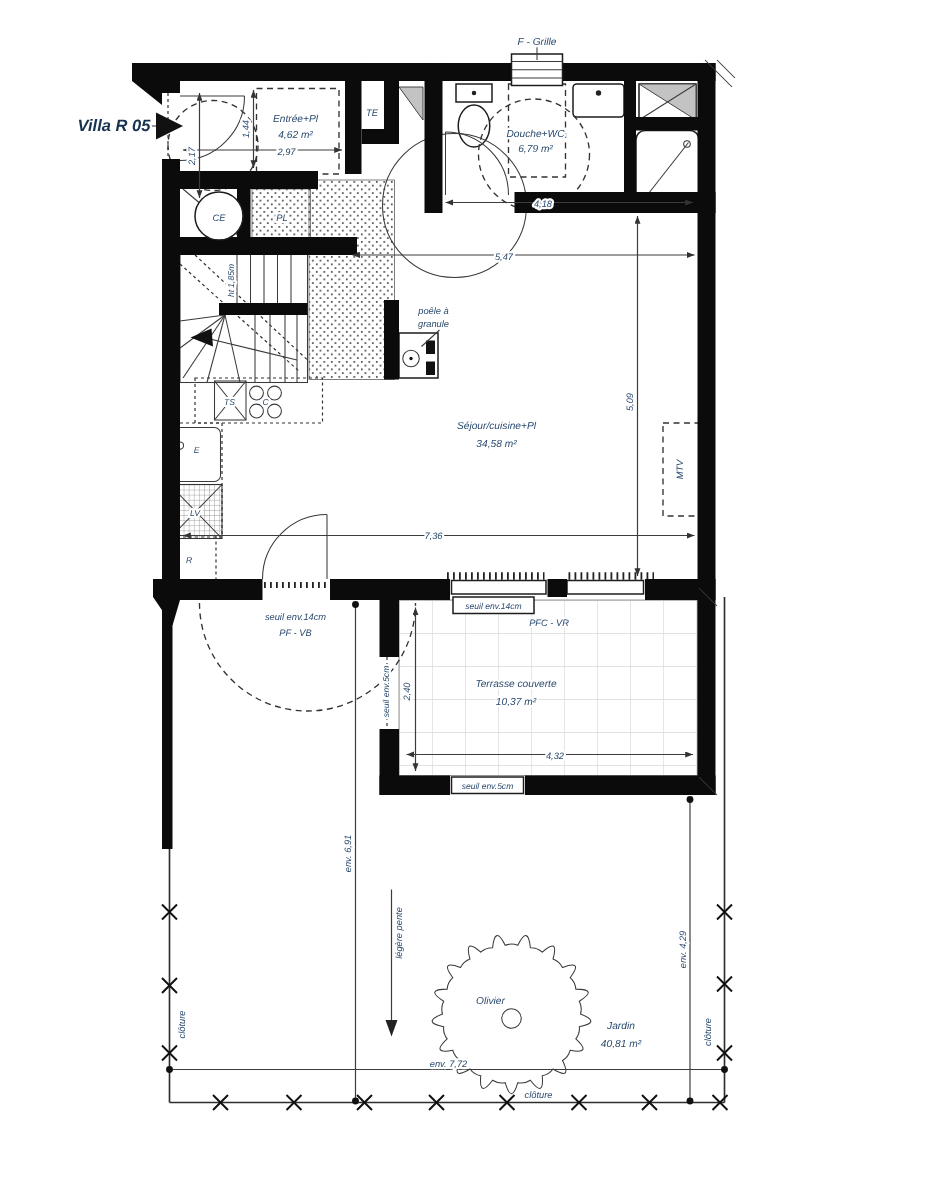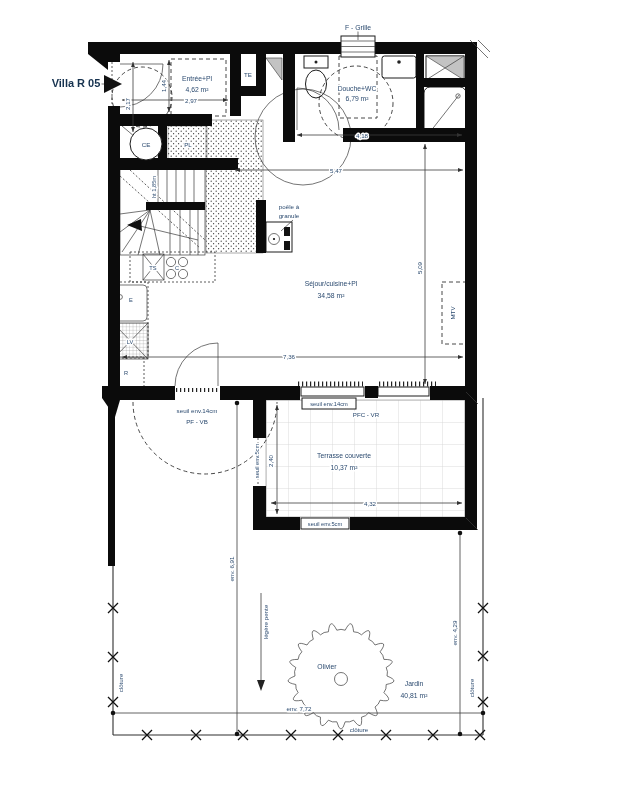--- a/index.html
+++ b/index.html
@@ -1,16 +1,16 @@
 <!DOCTYPE html>
 <html style="--text-color: #2b4a6f;"><head>
 <meta charset="utf-8">
 <style>
   html,body{margin:0;padding:0;background:#ffffff;}
-  .page{width:523px;height:800px;position:relative;background:#fff;overflow:hidden;}
+  .page{width:523px;height:800px;position:relative;background:#fff;overflow:hidden;font-style:italic;}
   svg{display:block;font-family:"Liberation Sans", sans-serif;}
   svg text{fill:var(--text-color,#2b4a6f);}
   .wall{fill:#0b0b0b;stroke:none;}
   .thin2{stroke:#3a3a3a;stroke-width:0.7;fill:none;}
   .fix{stroke:#1d1d1d;stroke-width:1;fill:#ffffff;}
   .dash{stroke:#333;stroke-width:0.9;fill:none;stroke-dasharray:4 3;}
   .dashsm{stroke:#333;stroke-width:0.8;fill:none;stroke-dasharray:2 2;}
   .dim{stroke:#3c3c3c;stroke-width:0.8;fill:none;}
   .fence{stroke:#2e2e2e;stroke-width:1.1;fill:none;}
   .xmark{stroke:#111;stroke-width:1.3;fill:none;}

